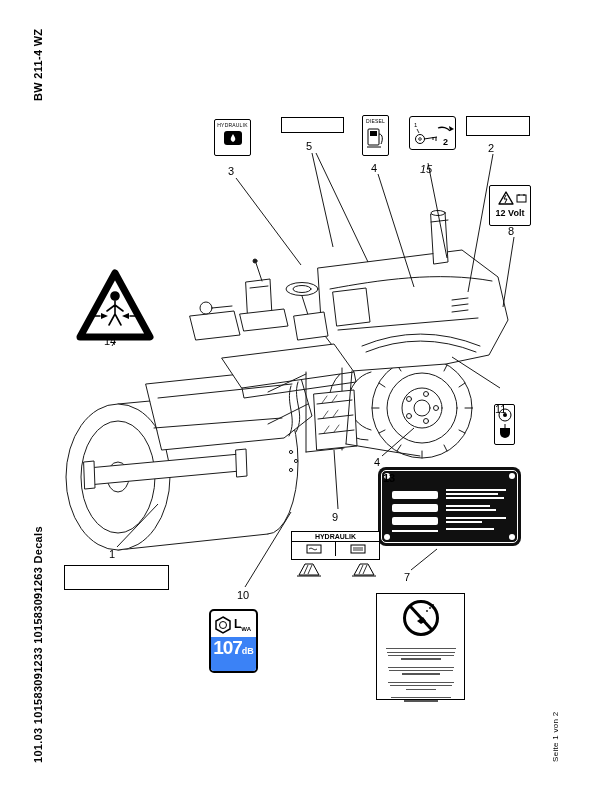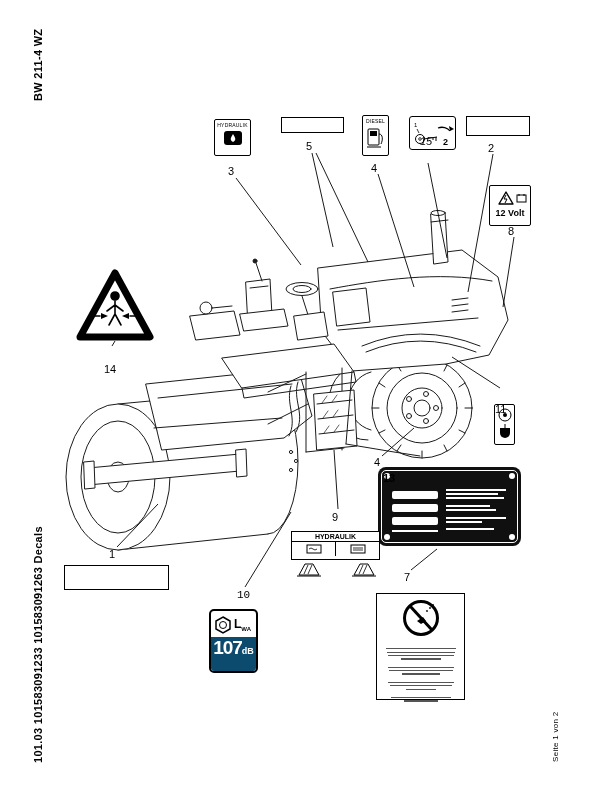--- a/index.html
+++ b/index.html
@@ -16,21 +16,21 @@
   .plate{position:absolute;background:#101010;border-radius:8px;}
   .plate .frame{position:absolute;inset:3px;border:1px solid #fff;border-radius:5px;}
   .screw{position:absolute;width:6px;height:6px;border-radius:50%;background:#fff;}
   .pfield{position:absolute;height:8px;background:#fff;border-radius:2px;}
   .pline{position:absolute;height:2px;background:#fff;}
   .noise{position:absolute;border:2px solid #000;border-radius:5px;background:#fff;
          box-sizing:border-box;overflow:hidden;}
   .noise .ntop{height:24px;display:flex;align-items:center;gap:2px;padding:2px 3px 0 3px;}
   .noise .lwa{font-weight:bold;font-size:12px;}
   .noise .lwa sub{font-size:6px;}
-  .noise .nbot{background:#0c4a6e;color:#fff;height:48px;text-align:center;position:relative;}
+  .noise .nbot{background:#3b82f6;color:#fff;height:48px;text-align:center;position:relative;}
   .noise .nval{font-weight:bold;font-size:19px;letter-spacing:-1px;line-height:22px;}
   .noise .nunit{font-size:9px;font-weight:bold;}
   .noise .nmicro{position:absolute;right:5px;bottom:3px;width:16px;height:2px;background:#fff;}
   .mtext{padding:2px 8px;}
   .mline{height:1.2px;background:#555;margin:2.2px auto 0;}
   .mgap{height:5px;}
   .hyk-head{font-size:7px;font-weight:bold;text-align:center;border-bottom:1px solid #000;
             padding:1px 0;}
   .hyk-cells{display:flex;height:14px;}
   .hyk-cells > div{flex:1;display:flex;align-items:center;justify-content:center;}
@@ -309,20 +309,20 @@
   </div>
 
   <div class="callout" style="left:109px;top:549px;">1</div>
   <div class="callout" style="left:488px;top:143px;">2</div>
   <div class="callout" style="left:228px;top:166px;">3</div>
   <div class="callout" style="left:371px;top:163px;">4</div>
   <div class="callout" style="left:306px;top:141px;">5</div>
   <div class="callout" style="left:404px;top:572px;">7</div>
   <div class="callout" style="left:508px;top:226px;">8</div>
   <div class="callout" style="left:332px;top:512px;">9</div>
-  <div class="callout" style="left:237px;top:590px;font-family:Liberation Mono, monospace;">10</div>
+  <div class="callout" style="left:237px;top:590px;">10</div>
   <div class="callout" style="left:495px;top:404px;">11</div>
   <div class="callout" style="left:374px;top:457px;">4</div>
   <div class="callout" style="left:383px;top:473px;font-weight:bold;">13</div>
-  <div class="callout" style="left:104px;top:364px;text-align:center;">14</div>
-  <div class="callout" style="left:420px;top:136px;font-style:italic;">15</div>
+  <div class="callout" style="left:104px;top:336px;text-align:center;">14</div>
+  <div class="callout" style="left:420px;top:164px;font-style:italic;">15</div>
 
 </div>
 
 </body></html>

